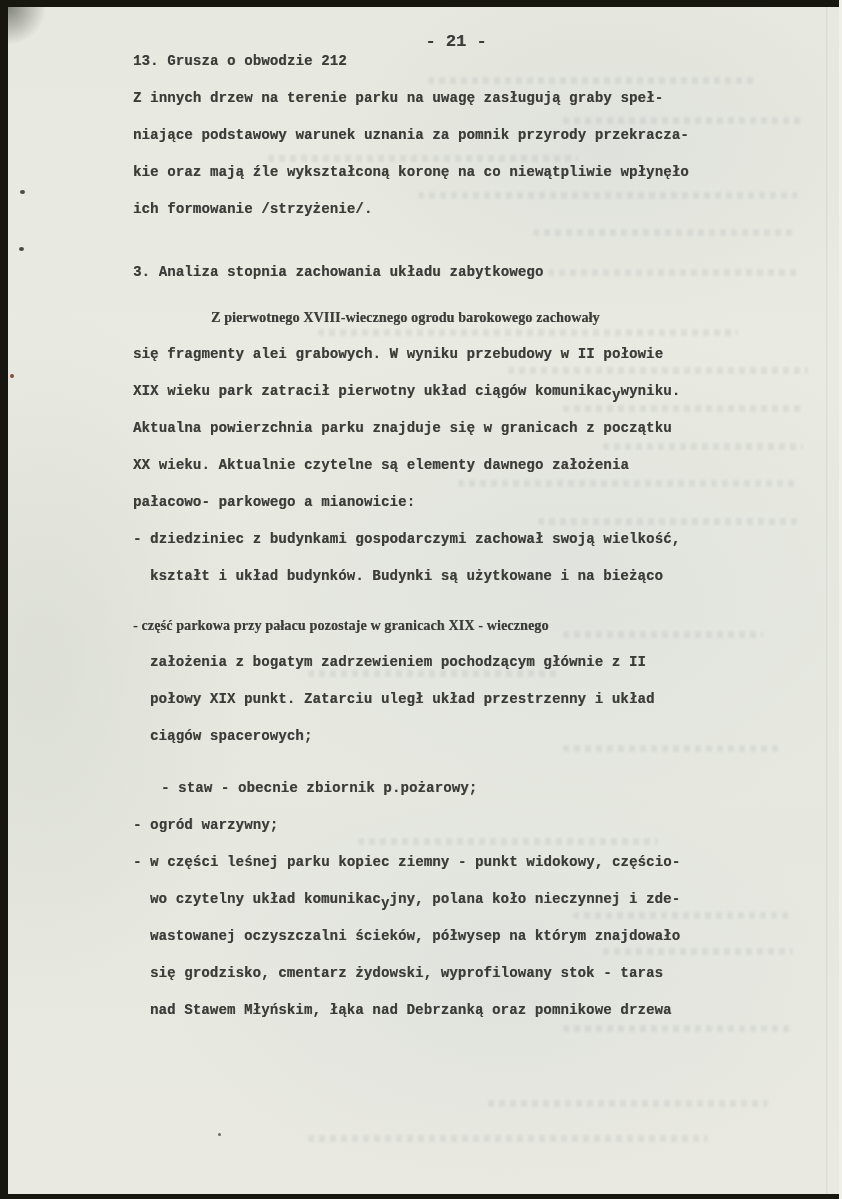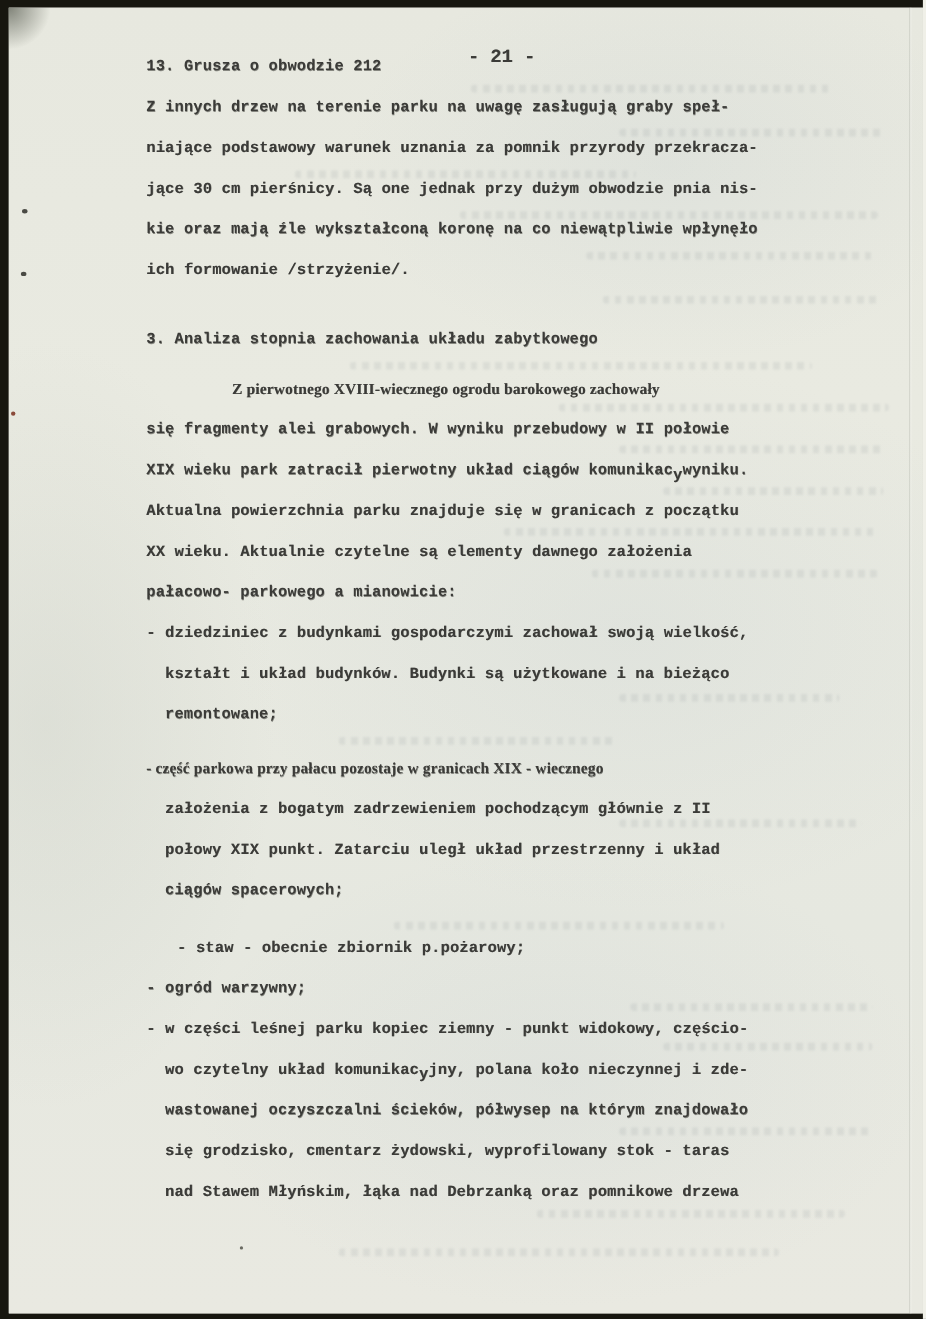--- a/index.html
+++ b/index.html
@@ -50,21 +50,21 @@
     text-shadow: 0.4px 0.4px 0.4px rgba(55,55,50,0.55);
   }
   .line {
     height: 37px;
     line-height: 37px;
     white-space: pre;
   }
   .page-number {
     position: absolute;
     left: 398px;
-    top: 27px;
+    top: 16px;
     width: 100px;
     height: 37px;
     line-height: 37px;
     text-align: center;
     font-size: 17px;
     font-weight: 700;
     color: #3b3b38;
     text-shadow: 0.4px 0.4px 0.4px rgba(55,55,50,0.55);
   }
   .para-indent { padding-left: 78px; }
@@ -98,36 +98,34 @@
 <div class="page">
 
   <div class="crease" style="right: 10px;"></div>
 
   <div class="page-number">- 21 -</div>
 
   <div class="text-layer">
     <div class="line">13. Grusza o obwodzie 212</div>
     <div class="line">Z innych drzew na terenie parku na uwagę zasługują graby speł-</div>
     <div class="line">niające podstawowy warunek uznania za pomnik przyrody przekracza-</div>
-    <div class="line">jące 30 cm pierśnicy. Są one jednak przy dużym obwodzie pnia nis-</div>
     <div class="line">kie oraz mają źle wykształconą koronę na co niewątpliwie wpłynęło</div>
     <div class="line">ich formowanie /strzyżenie/.</div>
 
     <div class="line gap-lg">3. Analiza stopnia zachowania układu zabytkowego</div>
 
     <div class="line gap-sm para-indent">Z pierwotnego XVIII-wiecznego ogrodu barokowego zachowały</div>
     <div class="line">się fragmenty alei grabowych. W wyniku przebudowy w II połowie</div>
     <div class="line"><span>XIX wieku park zatracił pierwotny układ ciągów komunikac</span><span class="sub">y</span><span>wyniku.</span></div>
     <div class="line">Aktualna powierzchnia parku znajduje się w granicach z początku</div>
     <div class="line">XX wieku. Aktualnie czytelne są elementy dawnego założenia</div>
     <div class="line">pałacowo- parkowego a mianowicie:</div>
 
     <div class="line">- dziedziniec z budynkami gospodarczymi zachował swoją wielkość,</div>
     <div class="line bullet-cont">kształt i układ budynków. Budynki są użytkowane i na bieżąco</div>
-    <div class="line bullet-cont">remontowane;</div>
 
     <div class="line gap-md">- część parkowa przy pałacu pozostaje w granicach XIX - wiecznego</div>
     <div class="line bullet-cont">założenia z bogatym zadrzewieniem pochodzącym głównie z II</div>
     <div class="line bullet-cont">połowy XIX punkt. Zatarciu uległ układ przestrzenny i układ</div>
     <div class="line bullet-cont">ciągów spacerowych;</div>
 
     <div class="line gap-md2">- staw - obecnie zbiornik p.pożarowy;</div>
     <div class="line">- ogród warzywny;</div>
     <div class="line">- w części leśnej parku kopiec ziemny - punkt widokowy, częścio-</div>
     <div class="line bullet-cont"><span>wo czytelny układ komunikac</span><span class="sub">y</span><span>jny, polana koło nieczynnej i zde-</span></div>

